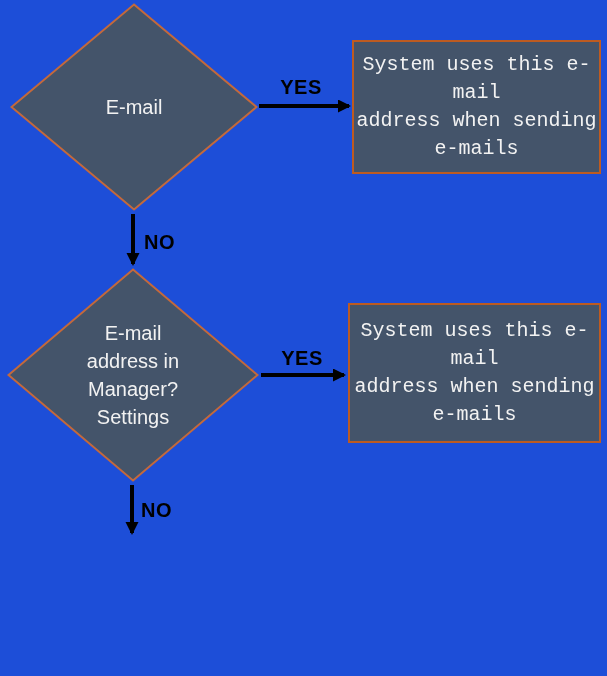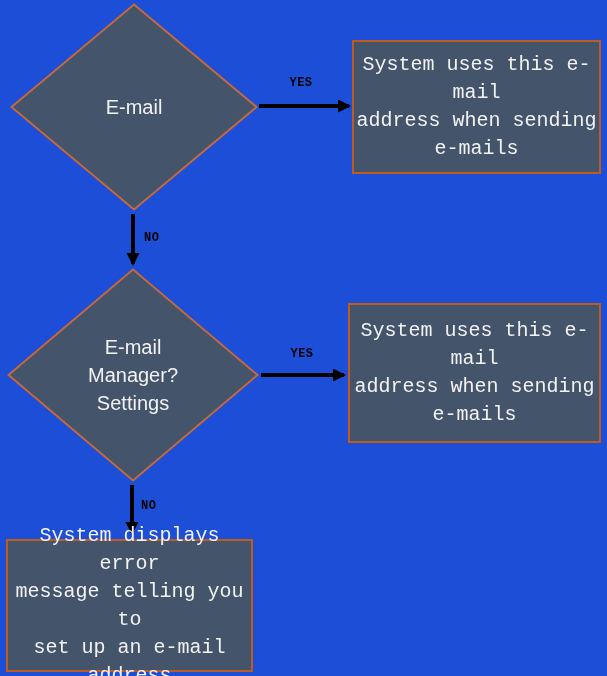--- a/index.html
+++ b/index.html
@@ -7,22 +7,22 @@
   .canvas{position:relative;width:607px;height:676px;background:#1d4ed8;overflow:hidden;}
   .connectors{position:absolute;left:0;top:0;width:607px;height:676px;}
   .connectors line{stroke:#000000;stroke-width:4;}
   .node{position:absolute;display:flex;align-items:center;justify-content:center;
         text-align:center;color:#F2F2F2;box-sizing:border-box;}
   .process{background:#44546A;border:2px solid #BD5B21;font-family:Liberation Mono, monospace;}
   .diamond{background:transparent;border:none;}
   .diamond .shape{position:absolute;left:0;top:0;width:100%;height:100%;}
   .diamond polygon{fill:#44546A;stroke:#C4693B;stroke-width:2;}
   .node .text{position:relative;font-size:20px;line-height:28px;z-index:2;}
-  .edge-label{position:absolute;font-weight:bold;font-size:12px;color:#000000;
-              letter-spacing:0.5px;white-space:nowrap;z-index:3;font-family:Liberation Mono, monospace;}
+  .edge-label{position:absolute;font-weight:bold;font-size:20px;color:#000000;
+              letter-spacing:0.5px;white-space:nowrap;z-index:3;}
   .edge-label.centered{transform:translateX(-50%);}
 </style>
 </head>
 <body>
 
 <div class="canvas">
 
   <svg class="connectors" width="607" height="676" viewBox="0 0 607 676">
     <defs>
       <marker id="arrowhead" markerUnits="userSpaceOnUse" markerWidth="16" markerHeight="14" refX="11" refY="6.5" orient="auto">
@@ -51,40 +51,33 @@
       <div>e-mails</div>
     </div>
   </div>
 
   <div class="node diamond" style="left:7px;top:268px;width:252px;height:214px;">
     <svg class="shape" viewBox="0 0 252 214" preserveAspectRatio="none">
       <polygon points="126,1.5 250.5,107 126,212.5 1.5,107"></polygon>
     </svg>
     <div class="text">
       <div>E-mail</div>
+      <div>address in</div>
       <div>Manager?</div>
       <div>Settings</div>
     </div>
   </div>
 
   <div class="node process" style="left:348px;top:303px;width:253px;height:140px;">
     <div class="text">
       <div>System uses this e-mail</div>
       <div>address when sending</div>
       <div>e-mails</div>
     </div>
   </div>
 
-  <div class="node process" style="left:6px;top:539px;width:247px;height:133px;">
-    <div class="text">
-      <div>System displays error</div>
-      <div>message telling you to</div>
-      <div>set up an e-mail</div>
-      <div>address</div>
-    </div>
-  </div>
 
   <div class="edge-label centered" style="left:301px;top:76px;">YES</div>
   <div class="edge-label" style="left:144px;top:231px;">NO</div>
   <div class="edge-label centered" style="left:302px;top:347px;">YES</div>
   <div class="edge-label" style="left:141px;top:499px;">NO</div>
 
 </div>
 
 </body></html>

